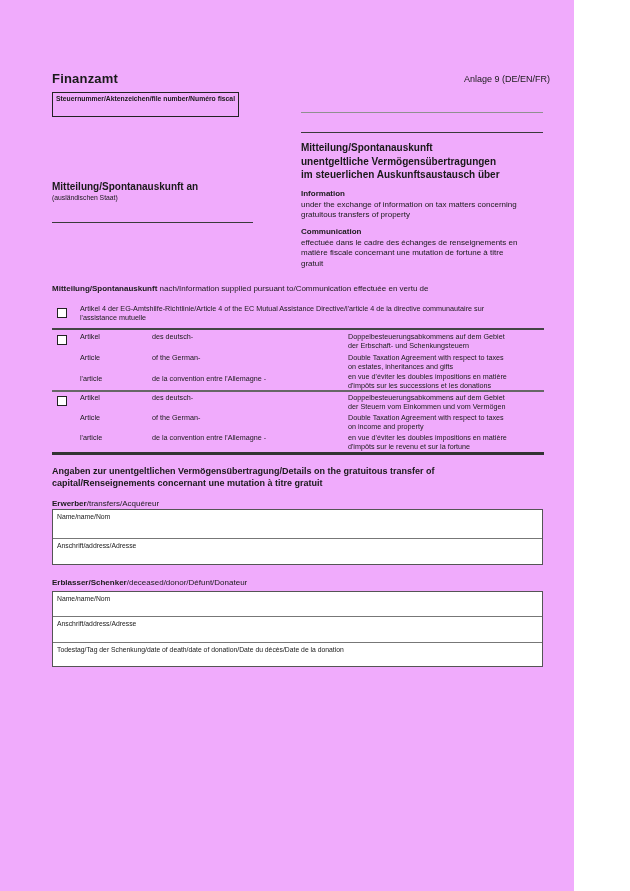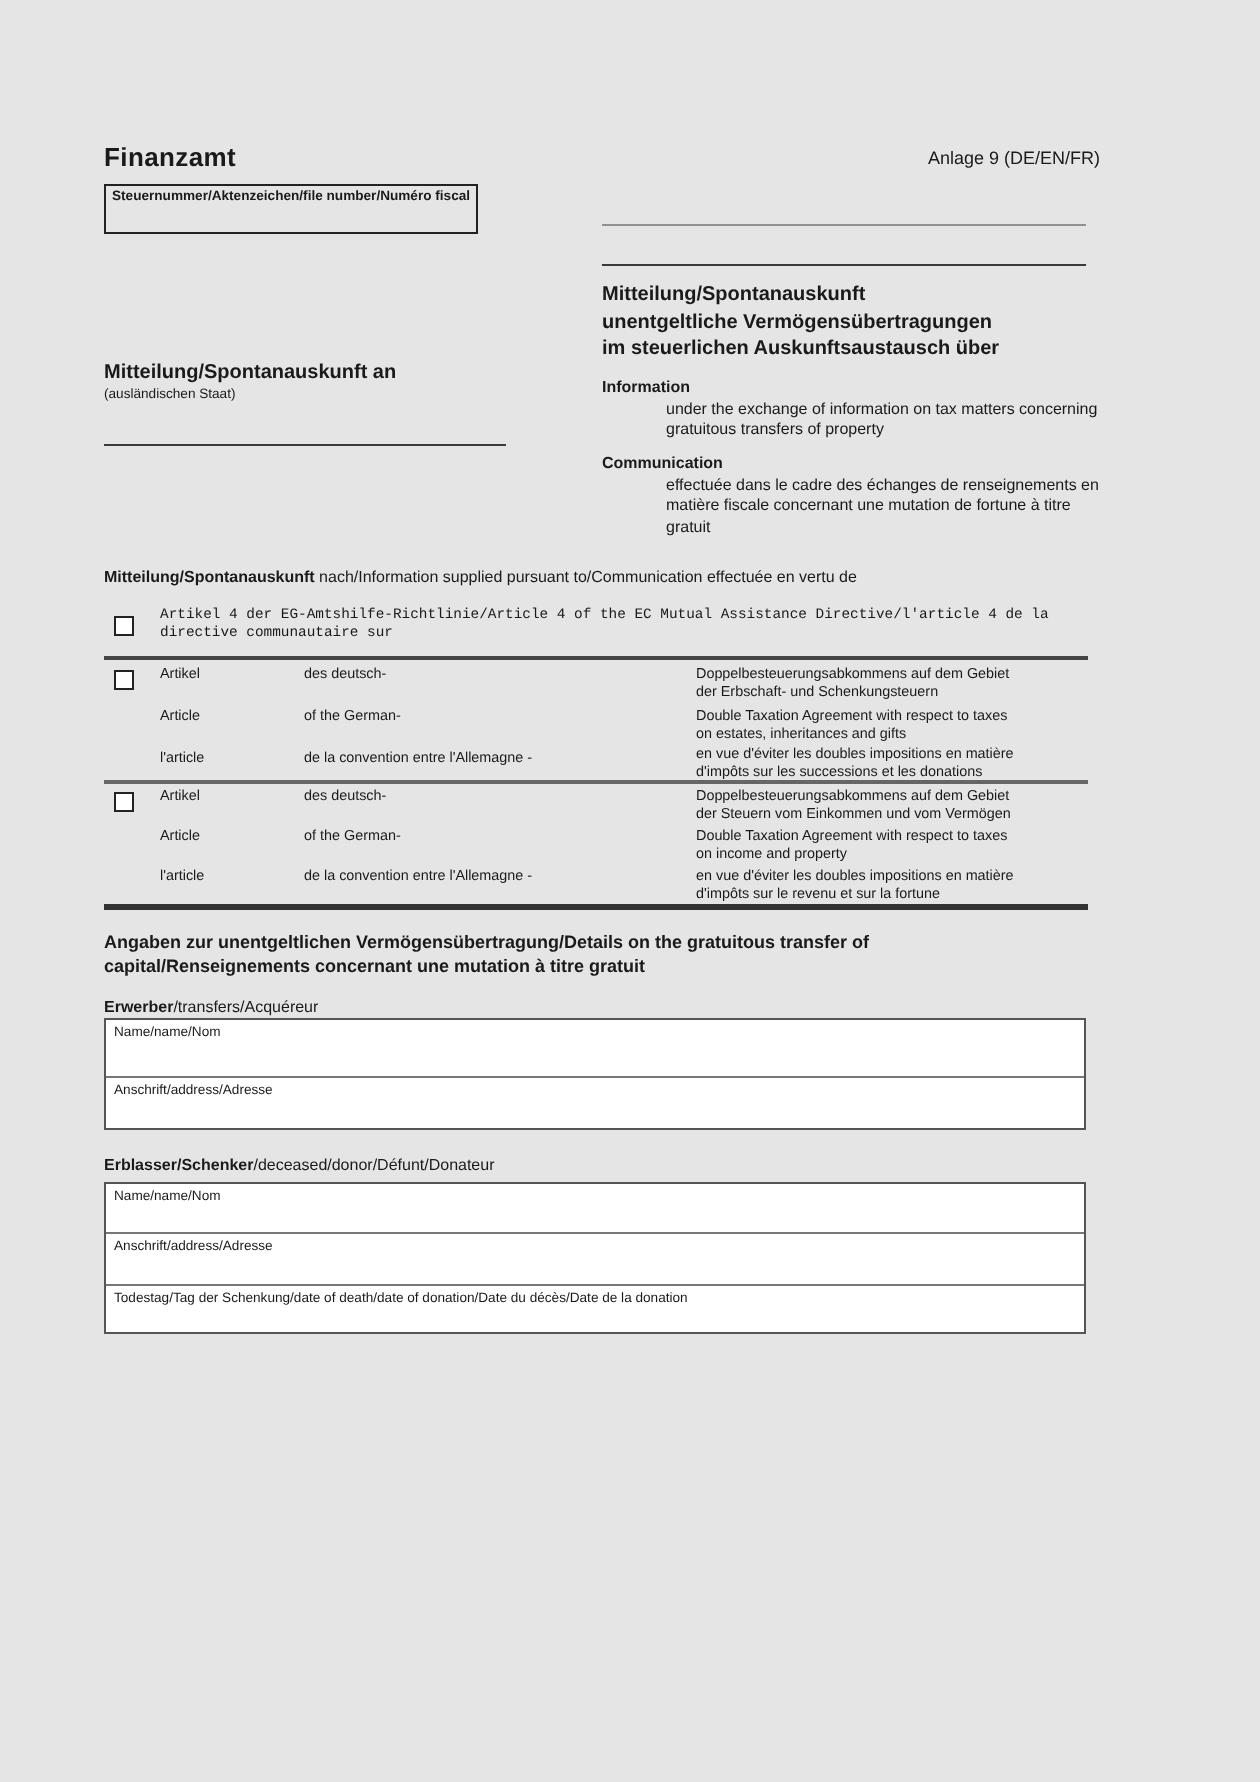--- a/index.html
+++ b/index.html
@@ -1,39 +1,39 @@
 <!DOCTYPE html>
 <html><head>
 <meta charset="utf-8">
 <style>
   html,body { margin:0; padding:0; background:#ffffff; }
   .page {
-    position:relative; width:630px; height:891px; background:#e5e5e5;
+    position:relative; width:574px; height:891px; background:#f0abfc;
     font-family:"Liberation Sans","DejaVu Sans",sans-serif; color:#1a1a1a;
     overflow:hidden;
   }
   .abs { position:absolute; }
   .b { font-weight:bold; }
   .hr { height:1.2px; background:#3a3a3a; }
 
   .t-finanzamt { font-size:13px; font-weight:bold; letter-spacing:.2px; }
   .t-anlage   { font-size:9px; text-align:right; }
 
   .taxbox { width:187px; height:25px; border:1.6px solid #222; box-sizing:border-box; }
   .taxlabel { display:block; font-size:6.8px; font-weight:bold; padding:2px 0 0 3px; }
 
   .ntitle { font-size:10px; font-weight:bold; line-height:13.5px; width:250px; }
   .h8b    { font-size:8px; font-weight:bold; }
-  .body8  { font-size:8px; line-height:10.4px; width:254px;margin-left:32px; }
+  .body8  { font-size:8px; line-height:10.4px; width:254px; }
 
   .rtitle { font-size:10px; font-weight:bold; }
   .tiny   { font-size:6.8px; }
 
   .h8 { font-size:8px; }
-  .t72 { font-size:7.2px; line-height:9.2px;font-family:Liberation Mono, monospace; }
+  .t72 { font-size:7.2px; line-height:9.2px; }
 
   .cb { display:block; width:8px; height:8px; border:1.1px solid #222; background:#fff; box-sizing:content-box; position:absolute; }
 
   .trow { width:492px; height:60px; }
   .tline { position:absolute; left:0; width:100%; font-size:7.2px; line-height:9.3px; }
   .tline .c1 { position:absolute; left:28px; white-space:nowrap; }
   .tline .c2 { position:absolute; left:100px; white-space:nowrap; }
   .tline .c3 { position:absolute; left:296px; width:196px; }
 
   .dheading { font-size:9px; font-weight:bold; line-height:11.5px; }
@@ -82,20 +82,21 @@
   <div class="abs tiny" style="left:52px;top:194px">(ausländischen Staat)</div>
   <div class="abs hr" style="left:52px;top:222px;width:201px"></div>
 
   <div class="abs h8" style="left:52px;top:284px">
     <span class="b">Mitteilung/Spontanauskunft</span><span> nach/Information supplied pursuant to/Communication effectuée en vertu de</span>
   </div>
 
   <span class="cb" style="left:57px;top:308px"></span>
   <div class="abs t72" style="left:80px;top:304px;width:470px">
     <div>Artikel 4 der EG-Amtshilfe-Richtlinie/Article 4 of the EC Mutual Assistance Directive/l'article 4 de la directive communautaire sur</div>
+    <div>l'assistance mutuelle</div>
   </div>
 
   <div class="abs" style="left:52px;top:328px;width:492px;height:2px;background:#444"></div>
 
   <div class="abs trow" style="left:52px;top:330px">
     <span class="cb" style="left:5px;top:5px"></span>
     <div class="tline" style="top:2px">
       <span class="c1">Artikel</span>
       <span class="c2">des deutsch-</span>
       <div class="c3">

